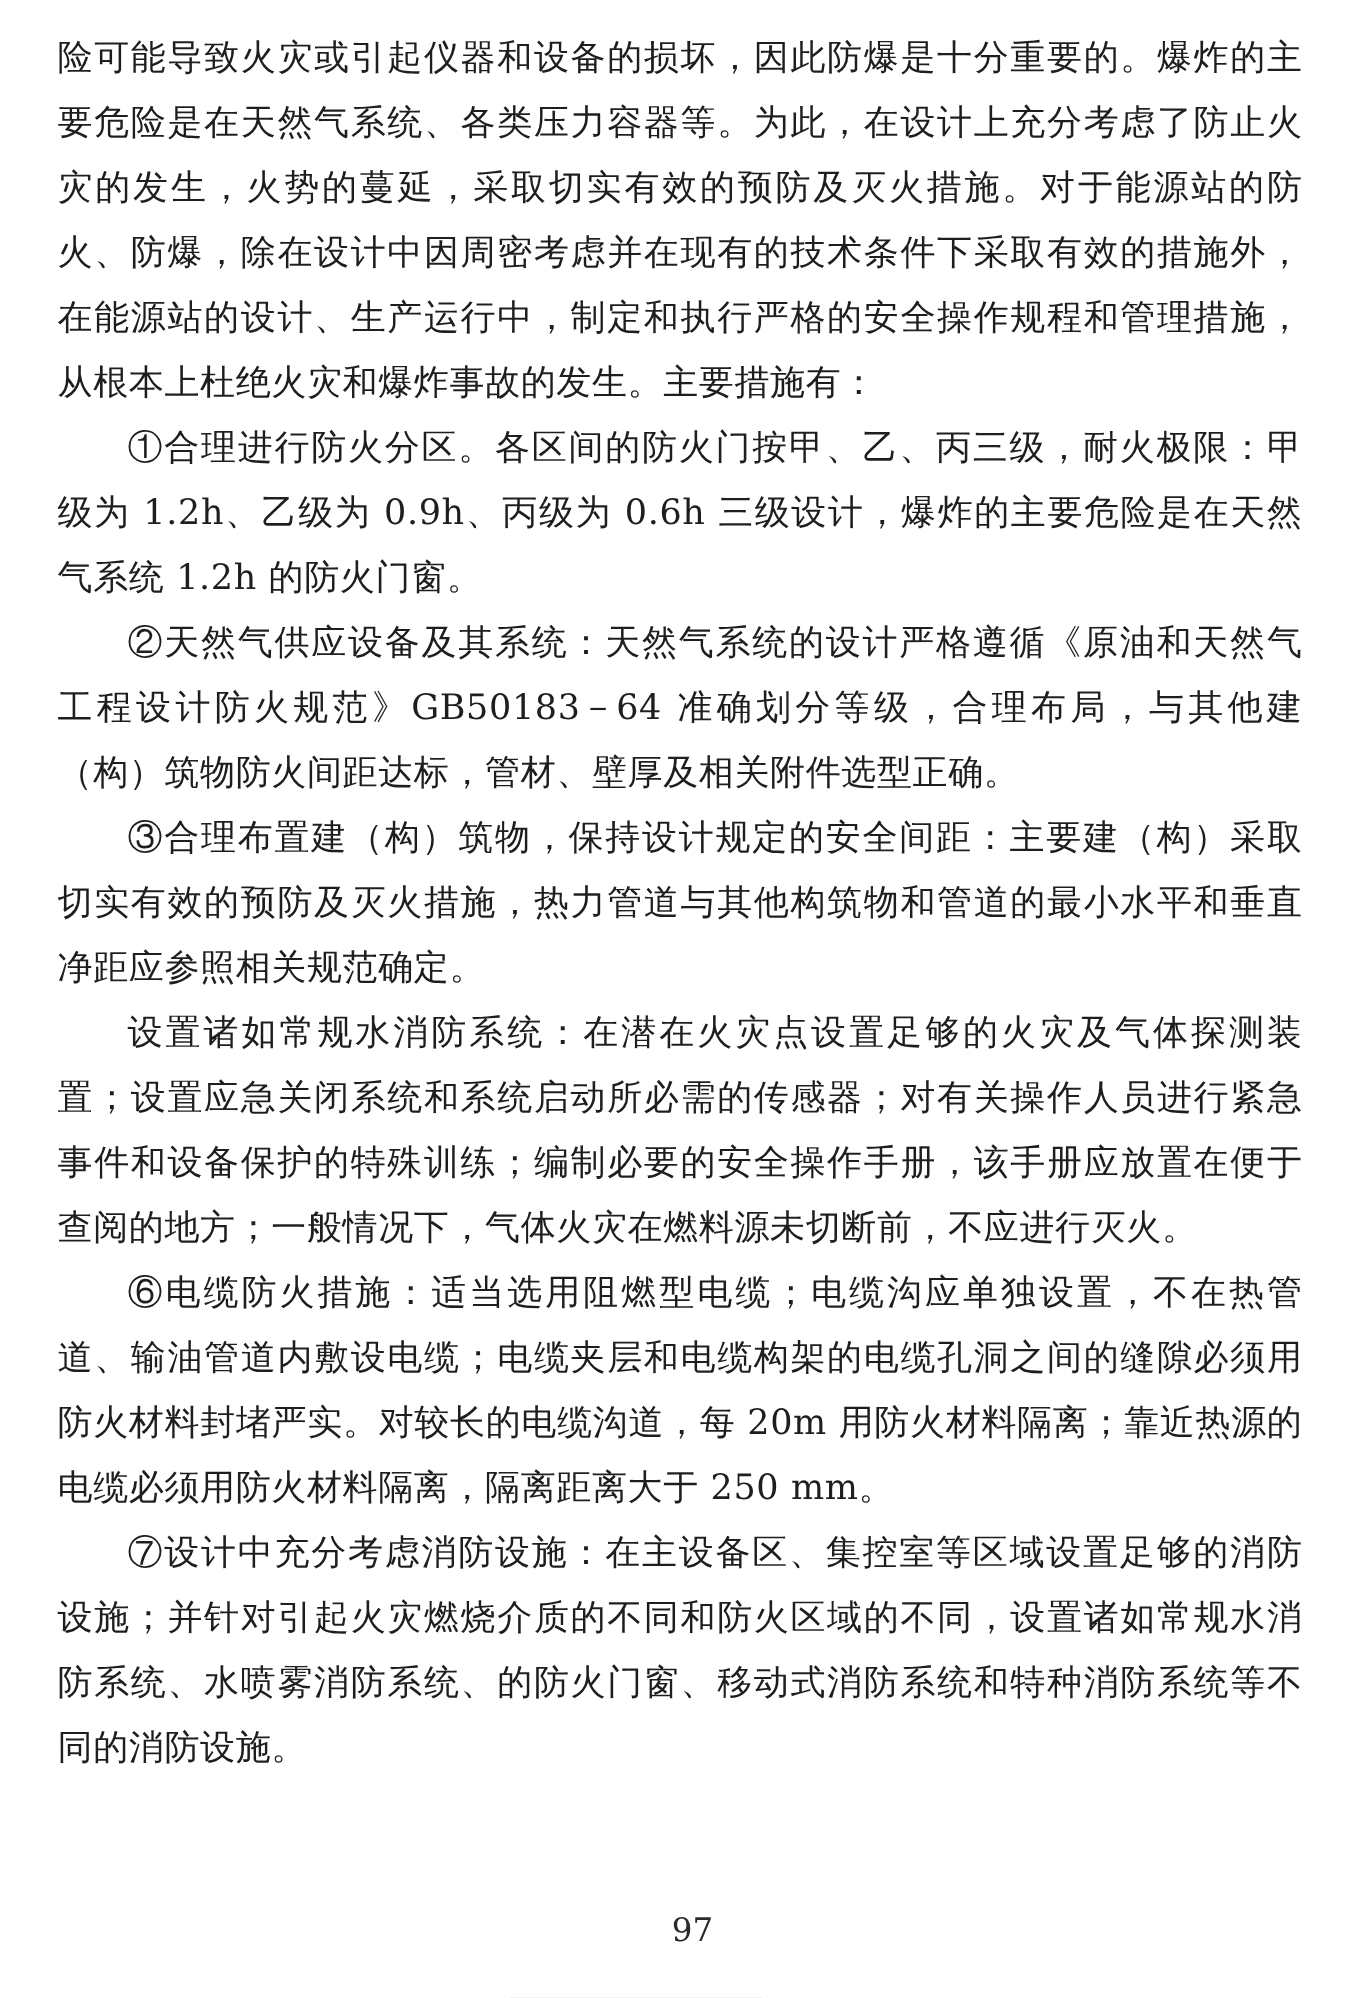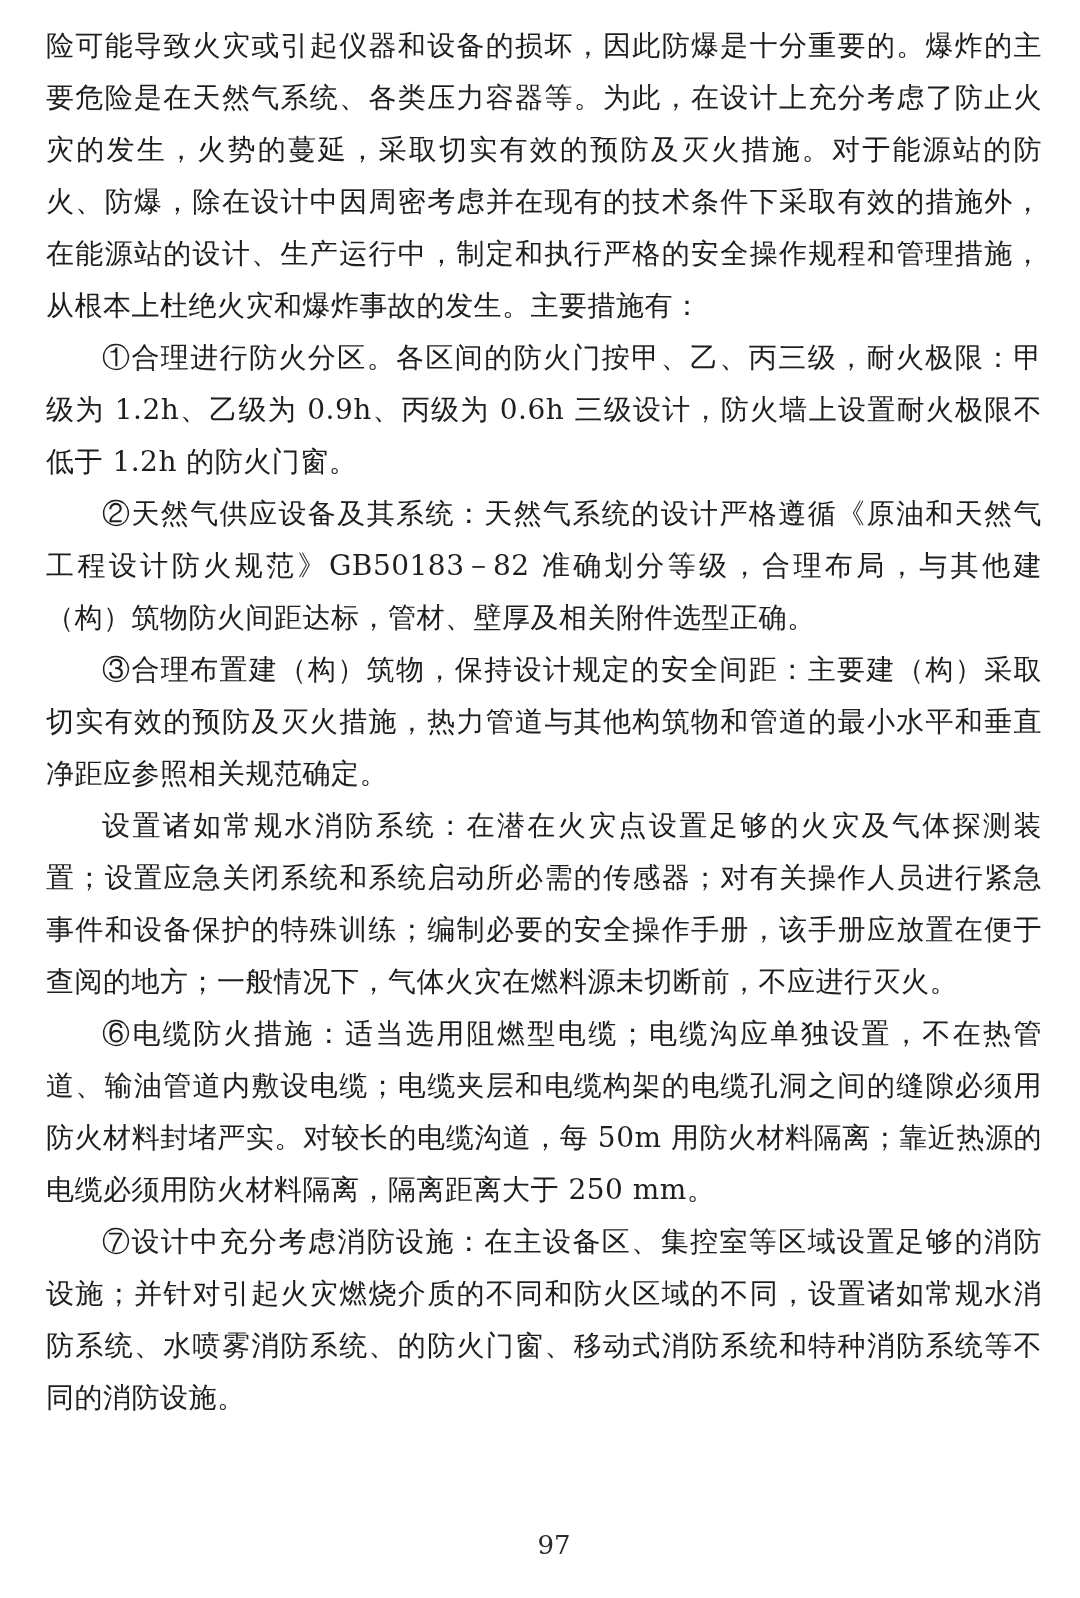--- a/index.html
+++ b/index.html
@@ -44,21 +44,21 @@
     color: #2a2a2a;
     padding-left: 28px;
   }
 </style>
 </head>
 <body>
 
 <div class="page">
   <div class="content">
     <p class="para">险可能导致火灾或引起仪器和设备的损坏，因此防爆是十分重要的。爆炸的主要危险是在天然气系统、各类压力容器等。为此，在设计上充分考虑了防止火灾的发生，火势的蔓延，采取切实有效的预防及灭火措施。对于能源站的防火、防爆，除在设计中因周密考虑并在现有的技术条件下采取有效的措施外，在能源站的设计、生产运行中，制定和执行严格的安全操作规程和管理措施，从根本上杜绝火灾和爆炸事故的发生。主要措施有：</p>
-    <p class="para indent">①合理进行防火分区。各区间的防火门按甲、乙、丙三级，耐火极限：甲级为 1.2h、乙级为 0.9h、丙级为 0.6h 三级设计，防火墙上设置耐火极限不低于 1.2h 的防火门窗。</p>
-    <p class="para indent">②天然气供应设备及其系统：天然气系统的设计严格遵循《原油和天然气工程设计防火规范》GB50183－82 准确划分等级，合理布局，与其他建（构）筑物防火间距达标，管材、壁厚及相关附件选型正确。</p>
+    <p class="para indent">①合理进行防火分区。各区间的防火门按甲、乙、丙三级，耐火极限：甲级为 1.2h、乙级为 0.9h、丙级为 0.6h 三级设计，爆炸的主要危险是在天然气系统 1.2h 的防火门窗。</p>
+    <p class="para indent">②天然气供应设备及其系统：天然气系统的设计严格遵循《原油和天然气工程设计防火规范》GB50183－64 准确划分等级，合理布局，与其他建（构）筑物防火间距达标，管材、壁厚及相关附件选型正确。</p>
     <p class="para indent">③合理布置建（构）筑物，保持设计规定的安全间距：主要建（构）采取切实有效的预防及灭火措施，热力管道与其他构筑物和管道的最小水平和垂直净距应参照相关规范确定。</p>
     <p class="para indent">设置诸如常规水消防系统：在潜在火灾点设置足够的火灾及气体探测装置；设置应急关闭系统和系统启动所必需的传感器；对有关操作人员进行紧急事件和设备保护的特殊训练；编制必要的安全操作手册，该手册应放置在便于查阅的地方；一般情况下，气体火灾在燃料源未切断前，不应进行灭火。</p>
-    <p class="para indent">⑥电缆防火措施：适当选用阻燃型电缆；电缆沟应单独设置，不在热管道、输油管道内敷设电缆；电缆夹层和电缆构架的电缆孔洞之间的缝隙必须用防火材料封堵严实。对较长的电缆沟道，每 50m 用防火材料隔离；靠近热源的电缆必须用防火材料隔离，隔离距离大于 250 mm。</p>
+    <p class="para indent">⑥电缆防火措施：适当选用阻燃型电缆；电缆沟应单独设置，不在热管道、输油管道内敷设电缆；电缆夹层和电缆构架的电缆孔洞之间的缝隙必须用防火材料封堵严实。对较长的电缆沟道，每 20m 用防火材料隔离；靠近热源的电缆必须用防火材料隔离，隔离距离大于 250 mm。</p>
     <p class="para indent">⑦设计中充分考虑消防设施：在主设备区、集控室等区域设置足够的消防设施；并针对引起火灾燃烧介质的不同和防火区域的不同，设置诸如常规水消防系统、水喷雾消防系统、的防火门窗、移动式消防系统和特种消防系统等不同的消防设施。</p>
   </div>
   <div class="page-number">97</div>
 </div>
 
 </body></html>

